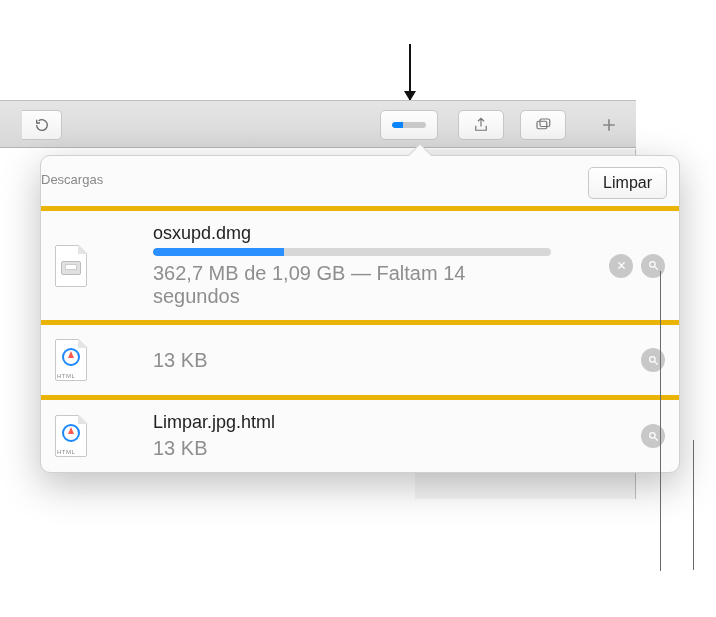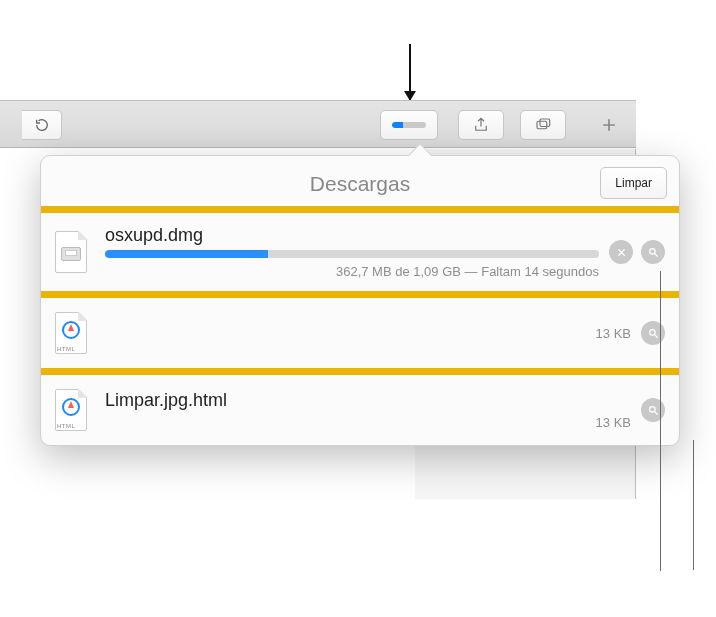--- a/index.html
+++ b/index.html
@@ -126,46 +126,46 @@
     }
 
     .popover-header {
       position: relative;
       height: 50px;
     }
     .popover-title {
       position: absolute;
       left: 0; right: 0;
       top: 16px;
-      text-align: center;
-      font-size: 21px;
+      font-size: 13px;
       color: #888;
       font-weight: 400;
     }
     .clear-btn {
       position: absolute;
       right: 12px;
       top: 11px;
       height: 32px;
       padding: 0 14px;
       background: linear-gradient(#fff, #f4f4f4);
       border: 1px solid #c8c8c8;
       border-radius: 5px;
-      font-size: 12px;
+      font-size: 16px;
       color: #222;
       display: flex;
       align-items: center;
     }
 
     .row {
       display: flex;
       align-items: center;
       padding: 12px 14px 12px 10px;
-      border-top: 7px solid #eab308;
-      position: relative;
+      border-top: 5px solid #eab308;
+      position: relative;
+      gap: 48px;
     }
     .row:first-of-type { border-top: none; }
 
     .file-icon {
       width: 40px;
       height: 46px;
       margin-right: 14px;
       position: relative;
       flex-shrink: 0;
     }
@@ -227,23 +227,22 @@
     }
 
     .file-main { flex: 1; min-width: 0; }
     .file-name {
       font-size: 18px;
       color: #222;
       font-weight: 500;
       margin-bottom: 4px;
     }
     .file-sub {
-      font-size: 13px;
+      font-size: 20px;
       color: #8e8e8e;
-      text-align: right;
     }
 
     .prog-wrap {
       margin: 4px 0 6px 0;
       height: 8px;
       background: #d7d7d7;
       border-radius: 4px;
       overflow: hidden;
       width: 100%;
     }

